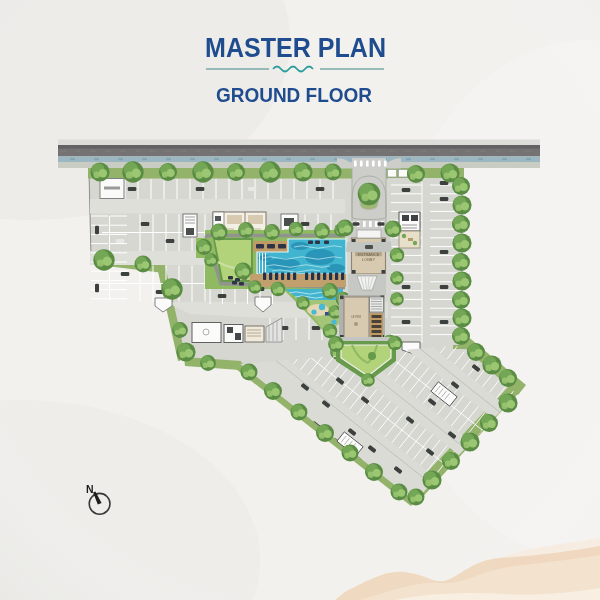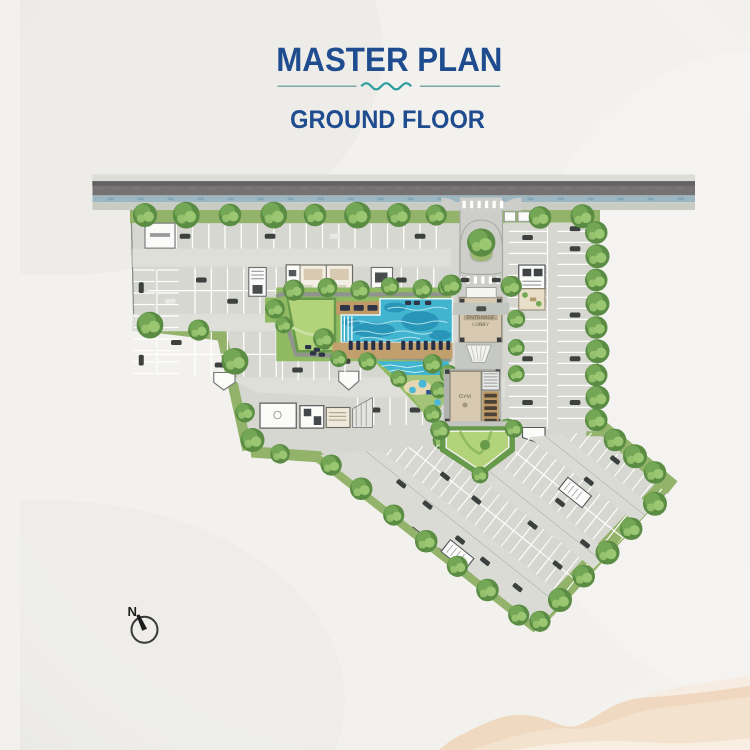--- a/index.html
+++ b/index.html
@@ -1,16 +1,16 @@
 <!DOCTYPE html>
 <html><head><meta charset="utf-8"><style>
 html,body{margin:0;padding:0;background:#f2f1ee;}
 </style></head>
 <body>
-<div style="width:517px;height:600px;transform:translateZ(0);margin-left:16px;">
+<div style="width:517px;height:600px;transform:translateZ(0);">
 <svg width="600" height="600" viewBox="0 0 600 600">
 <defs>
 <radialGradient id="vig" cx="50%" cy="45%" r="75%">
 <stop offset="72%" stop-color="#ffffff" stop-opacity="0"></stop>
 <stop offset="100%" stop-color="#dedcd9" stop-opacity="0.35"></stop>
 </radialGradient>
 <clipPath id="lotclip">
           <polygon points="240,364 462,345 520,391 415,501"></polygon>
         </clipPath>
 </defs>

